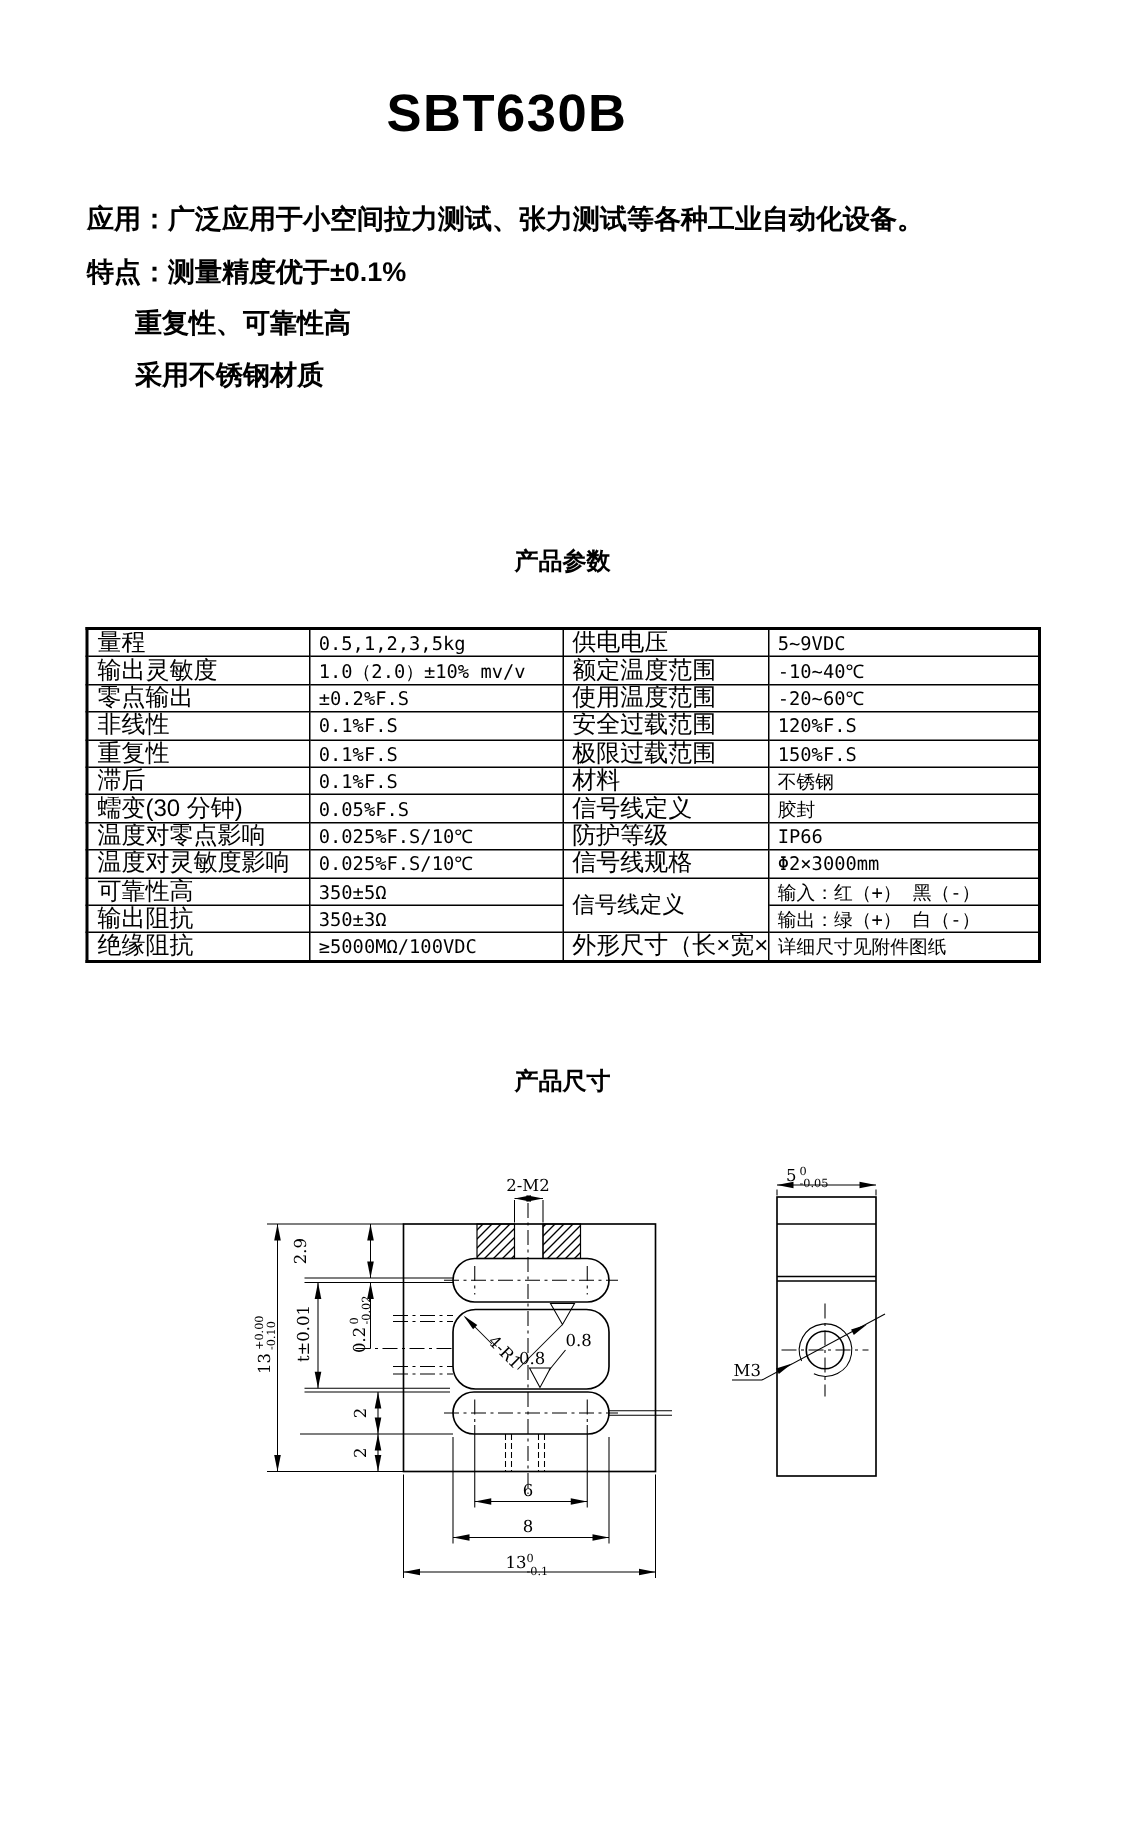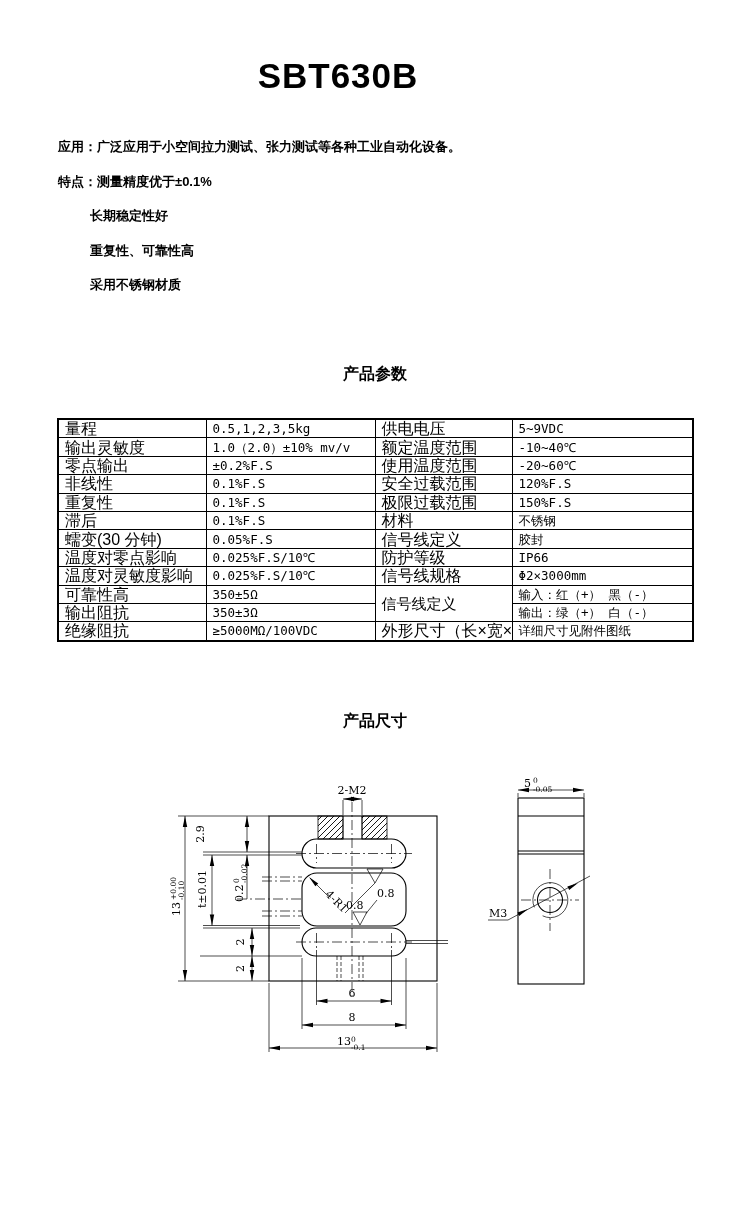--- a/index.html
+++ b/index.html
@@ -5,21 +5,21 @@
   html,body{margin:0;padding:0;}
   body{
     width:750px;height:1216px;position:relative;background:#fff;color:#000;
     font-family:"Liberation Sans","DejaVu Sans",sans-serif;overflow:hidden;
   }
   .page-title{
     position:absolute;top:56px;left:0;width:676px;text-align:center;
     font-size:35px;font-weight:bold;letter-spacing:1px;
   }
   .intro{position:absolute;top:136px;left:58px;width:640px;}
-  .intro-line{font-size:13px;font-weight:bold;line-height:21px;margin-bottom:13.5px;white-space:nowrap;}
+  .intro-line{font-size:18px;font-weight:bold;line-height:21px;margin-bottom:13.5px;white-space:nowrap;}
   .intro-line.indent{padding-left:32px;}
   .sec-heading{
     position:absolute;left:0;width:750px;text-align:center;
     font-size:16px;font-weight:bold;
   }
   #heading-params{top:364px;}
   #heading-dims{top:711px;}
   .params-table{
     position:absolute;top:418px;left:57px;width:635px;
     border-collapse:collapse;border:2px solid #000;table-layout:fixed;
@@ -44,21 +44,20 @@
   .dtol{font-family:"DejaVu Serif","Liberation Serif",serif;font-size:7.5px;fill:#000;}
 </style>
 </head>
 <body>
 
 <div class="page-title">SBT630B</div>
 
 <div class="intro">
   <div class="intro-line"><span>应用：</span><span>广泛应用于小空间拉力测试、张力测试等各种工业自动化设备。</span></div>
   <div class="intro-line"><span>特点：</span><span>测量精度优于±0.1%</span></div>
-  <div class="intro-line indent">长期稳定性好</div>
   <div class="intro-line indent">重复性、可靠性高</div>
   <div class="intro-line indent">采用不锈钢材质</div>
 </div>
 
 <div class="sec-heading" id="heading-params">产品参数</div>
 
 <table class="params-table">
   <colgroup>
       <col class="c1">
       <col class="c2">

